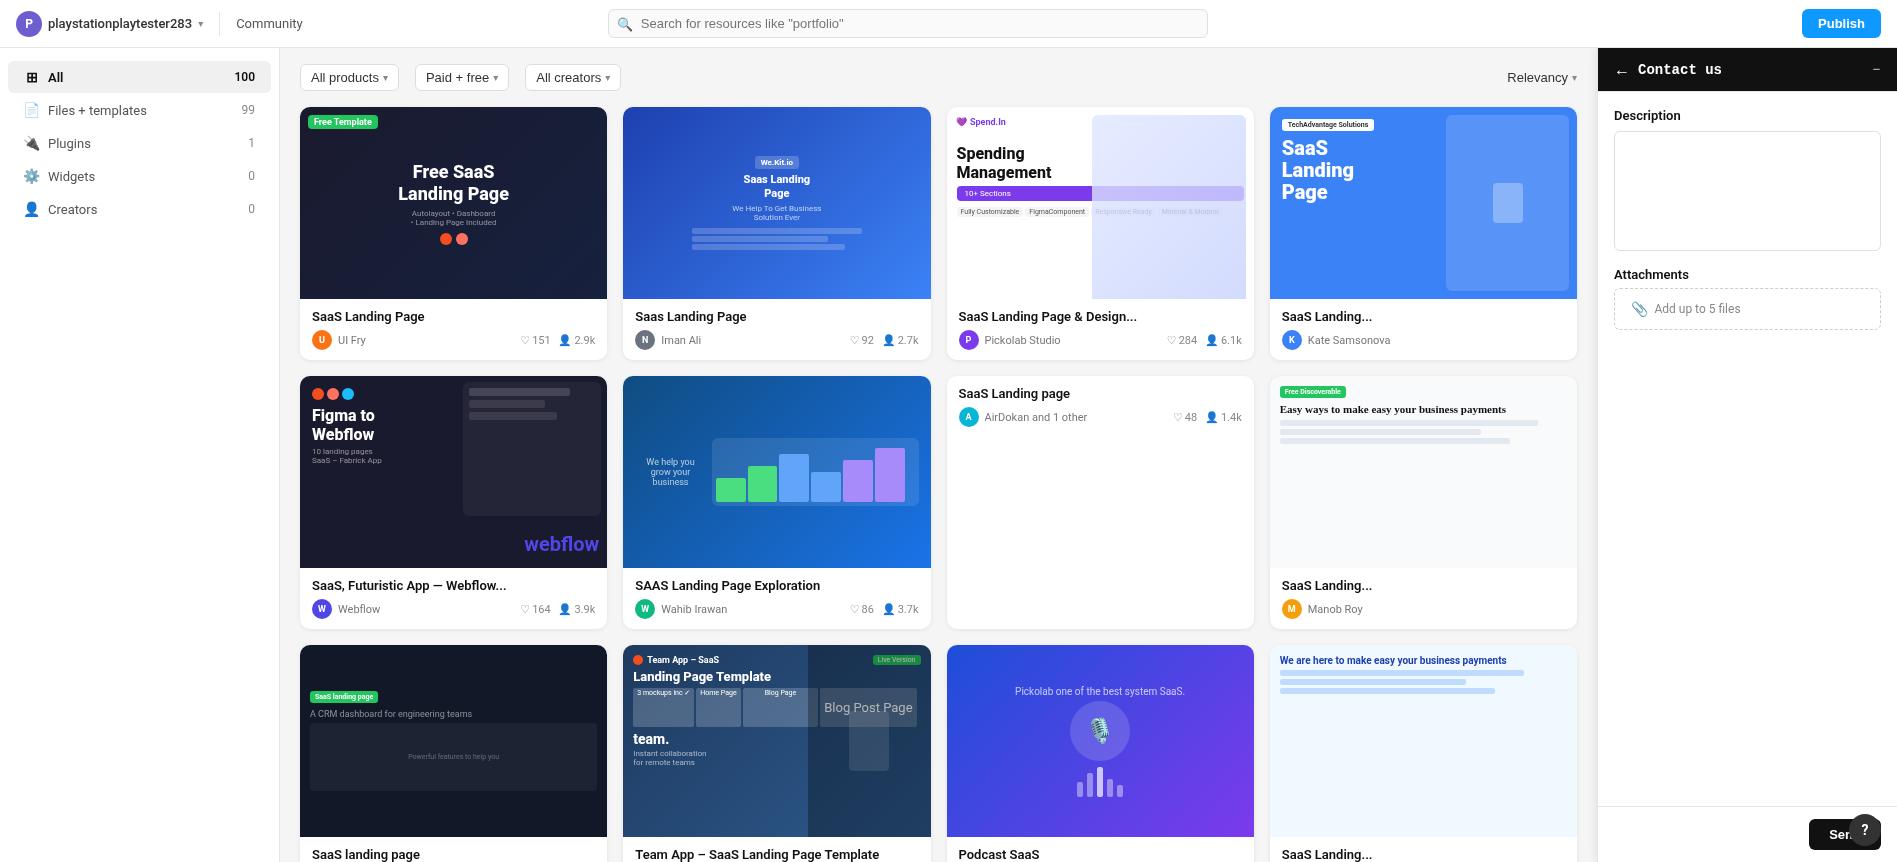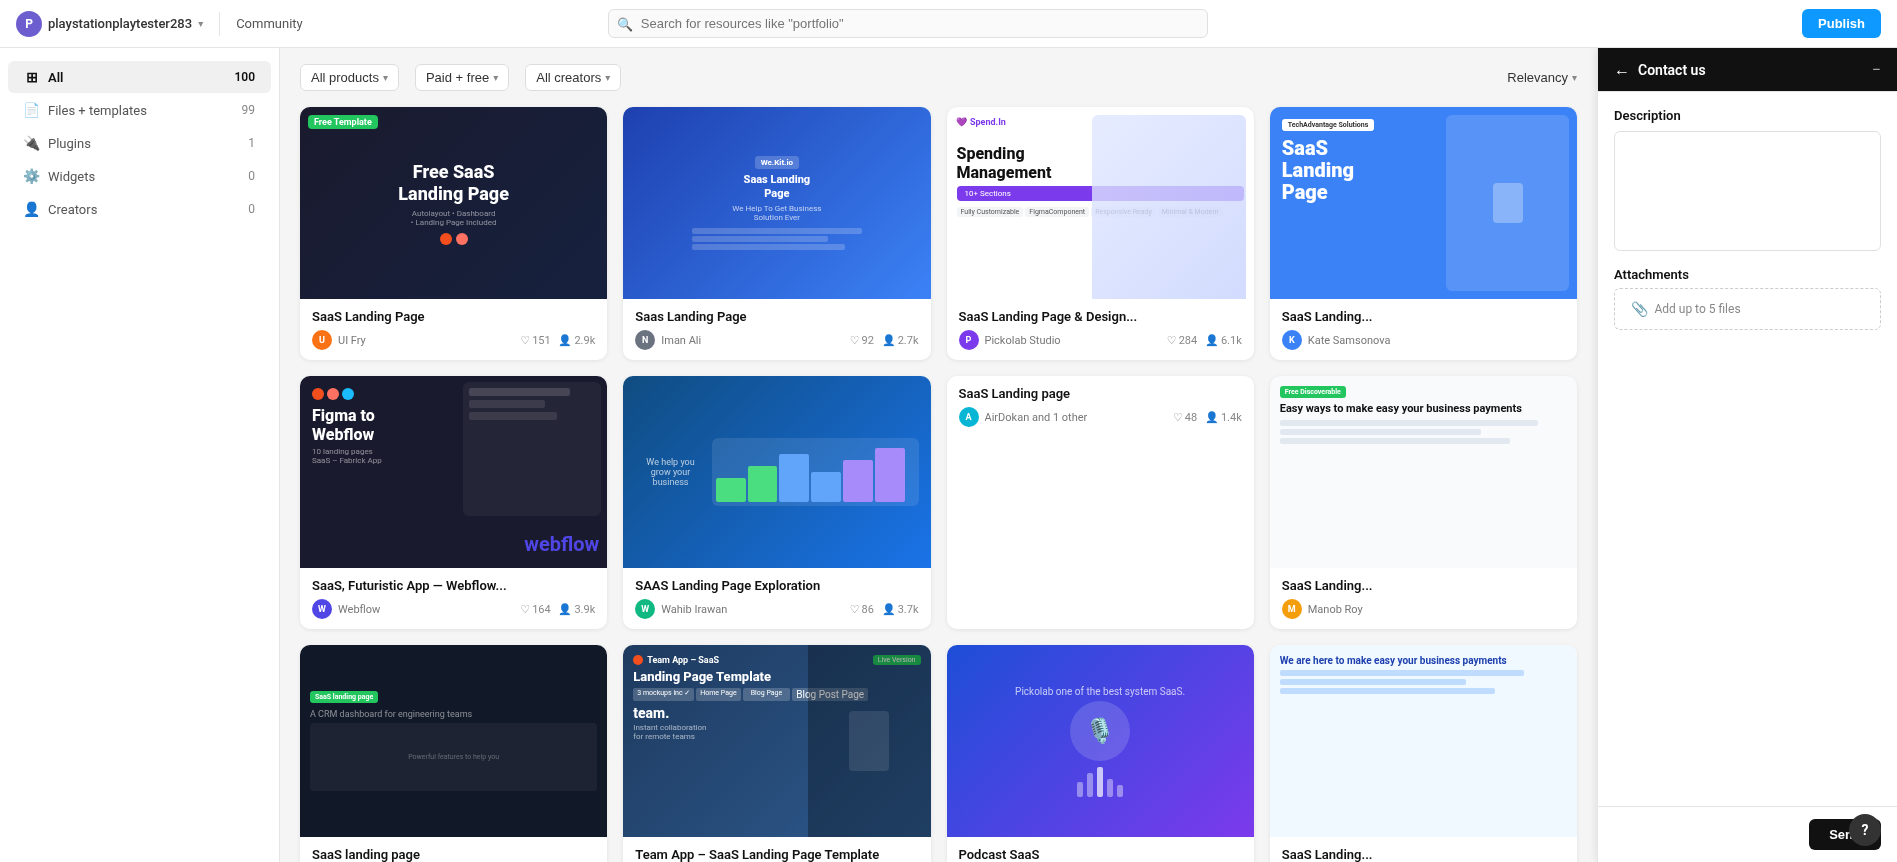--- a/index.html
+++ b/index.html
@@ -51,21 +51,21 @@
     .card-footer { display: flex; align-items: center; gap: 6px; }
     .card-avatar { width: 20px; height: 20px; border-radius: 50%; background: #aaa; flex-shrink: 0; display: flex; align-items: center; justify-content: center; font-size: 9px; color: #fff; font-weight: bold; }
     .card-author { font-size: 11px; color: #777; flex: 1; white-space: nowrap; overflow: hidden; text-overflow: ellipsis; }
     .card-stats { display: flex; align-items: center; gap: 8px; font-size: 11px; color: #888; }
     .card-stat { display: flex; align-items: center; gap: 2px; }
 
     
     .contact-panel { width: 300px; background: #fff; border-left: 1px solid #e5e5e5; display: flex; flex-direction: column; flex-shrink: 0; box-shadow: -2px 0 8px rgba(0,0,0,0.08); }
     .contact-header { display: flex; align-items: center; padding: 12px 16px; border-bottom: 1px solid #e5e5e5; background: #111; color: #fff; }
     .contact-header-back { cursor: pointer; font-size: 16px; margin-right: 8px; }
-    .contact-header-title { flex: 1; font-size: 14px; font-weight: 600; }
+    .contact-header-title { flex: 1; font-size: 14px; font-weight: 600; font-family: Liberation Mono, monospace; }
     .contact-header-close { cursor: pointer; font-size: 16px; color: #aaa; }
     .contact-body { flex: 1; overflow-y: auto; padding: 16px; }
     .contact-desc-label { font-size: 13px; font-weight: 600; color: #111; margin-bottom: 8px; }
     .contact-desc-text { font-size: 12px; color: #666; line-height: 1.5; margin-bottom: 16px; }
     .contact-textarea { width: 100%; height: 120px; border: 1px solid #e0e0e0; border-radius: 6px; padding: 8px; font-size: 12px; resize: none; outline: none; }
     .contact-attachments-label { font-size: 13px; font-weight: 600; color: #111; margin: 12px 0 6px; }
     .contact-attach-area { border: 1px dashed #ccc; border-radius: 6px; padding: 12px 16px; display: flex; align-items: center; gap: 6px; font-size: 12px; color: #888; cursor: pointer; }
     .contact-attach-icon { font-size: 14px; }
     .contact-footer { padding: 12px 16px; border-top: 1px solid #e5e5e5; display: flex; justify-content: flex-end; }
     .contact-send-btn { background: #111; color: #fff; border: none; border-radius: 6px; padding: 8px 20px; font-size: 13px; font-weight: 600; cursor: pointer; }
@@ -319,21 +319,21 @@
               <span class="card-stat">👤 <span>1.4k</span></span>
             </div>
           </div>
         </div>
       </div>
 
       <div class="card">
         <div class="card-thumb">
           <div style="width:100%;height:100%;background:#f8fafc;display:flex;flex-direction:column;padding:10px;position:relative;">
             <span style="background:#22c55e;color:#fff;font-size:7px;font-weight:700;padding:2px 5px;border-radius:3px;display:inline-block;margin-bottom:4px;width:fit-content;">Free Discoverable</span>
-            <div style="font-size:11px;font-weight:700;color:#111;line-height:1.3;margin-bottom:0;">Easy ways to make easy your business payments</div>
+            <div style="font-size:11px;font-weight:700;color:#111;line-height:1.3;margin-bottom:0;font-family:Liberation Serif, serif;">Easy ways to make easy your business payments</div>
             <div style="display:flex;flex-direction:column;gap:3px;margin-top:4px;">
               <div style="background:#e2e8f0;height:6px;border-radius:2px;width:90%;"></div>
               <div style="background:#e2e8f0;height:6px;border-radius:2px;width:70%;"></div>
               <div style="background:#e2e8f0;height:6px;border-radius:2px;width:80%;"></div>
             </div>
           </div>
         </div>
         <div class="card-body">
           <div class="card-title">SaaS Landing...</div>
           <div class="card-footer">
@@ -365,22 +365,22 @@
           <div style="width:100%;height:100%;background:linear-gradient(135deg,#1e3a5f 0%,#2d5a8e 100%);display:flex;flex-direction:column;padding:10px;position:relative;overflow:hidden;">
             <div style="display:flex;align-items:center;gap:4px;margin-bottom:4px;">
               <div style="width:10px;height:10px;background:#f24e1e;border-radius:50%;"></div>
               <span style="font-size:9px;font-weight:700;color:#fff;">Team App – SaaS</span>
               <span style="background:#22c55e;color:#fff;font-size:7px;padding:1px 5px;border-radius:3px;margin-left:auto;">Live Version</span>
             </div>
             <div style="font-size:13px;font-weight:800;color:#fff;margin-bottom:4px;">Landing Page Template</div>
             <div style="display:flex;gap:2px;flex-wrap:wrap;margin-bottom:4px;">
               <span style="background:rgba(255,255,255,0.2);color:#fff;font-size:7px;padding:1px 4px;border-radius:2px;">3 mockups inc ✓</span>
               <span style="background:rgba(255,255,255,0.2);color:#fff;font-size:7px;padding:1px 4px;border-radius:2px;">Home Page</span>
-              <span style="background:rgba(255,255,255,0.2);color:#fff;font-size:7px;padding:1px 8px;border-radius:2px;">Blog Page</span>
-              <span style="background:rgba(255,255,255,0.2);color:#fff;font-size:10px;padding:1px 4px;border-radius:2px;text-align:center;">Blog Post Page</span>
+              <span style="background:rgba(255,255,255,0.2);color:#fff;font-size:7px;padding:1px 22px;border-radius:2px;">Blog Page</span>
+              <span style="background:rgba(255,255,255,0.2);color:#fff;font-size:13px;padding:12px 4px;border-radius:2px;text-align:center;">Blog Post Page</span>
             </div>
             <div style="font-size:14px;font-weight:800;color:#fff;margin-bottom:2px;">team.</div>
             <div style="font-size:8px;color:rgba(255,255,255,0.6);">Instant collaboration<br>for remote teams</div>
             <div style="position:absolute;right:0;top:0;bottom:0;width:40%;overflow:hidden;">
               <div style="width:100%;height:100%;background:rgba(0,0,0,0.3);display:flex;align-items:center;justify-content:center;">
                 <div style="width:40px;height:60px;background:rgba(255,255,255,0.1);border-radius:4px;"></div>
               </div>
             </div>
           </div>
         </div>

